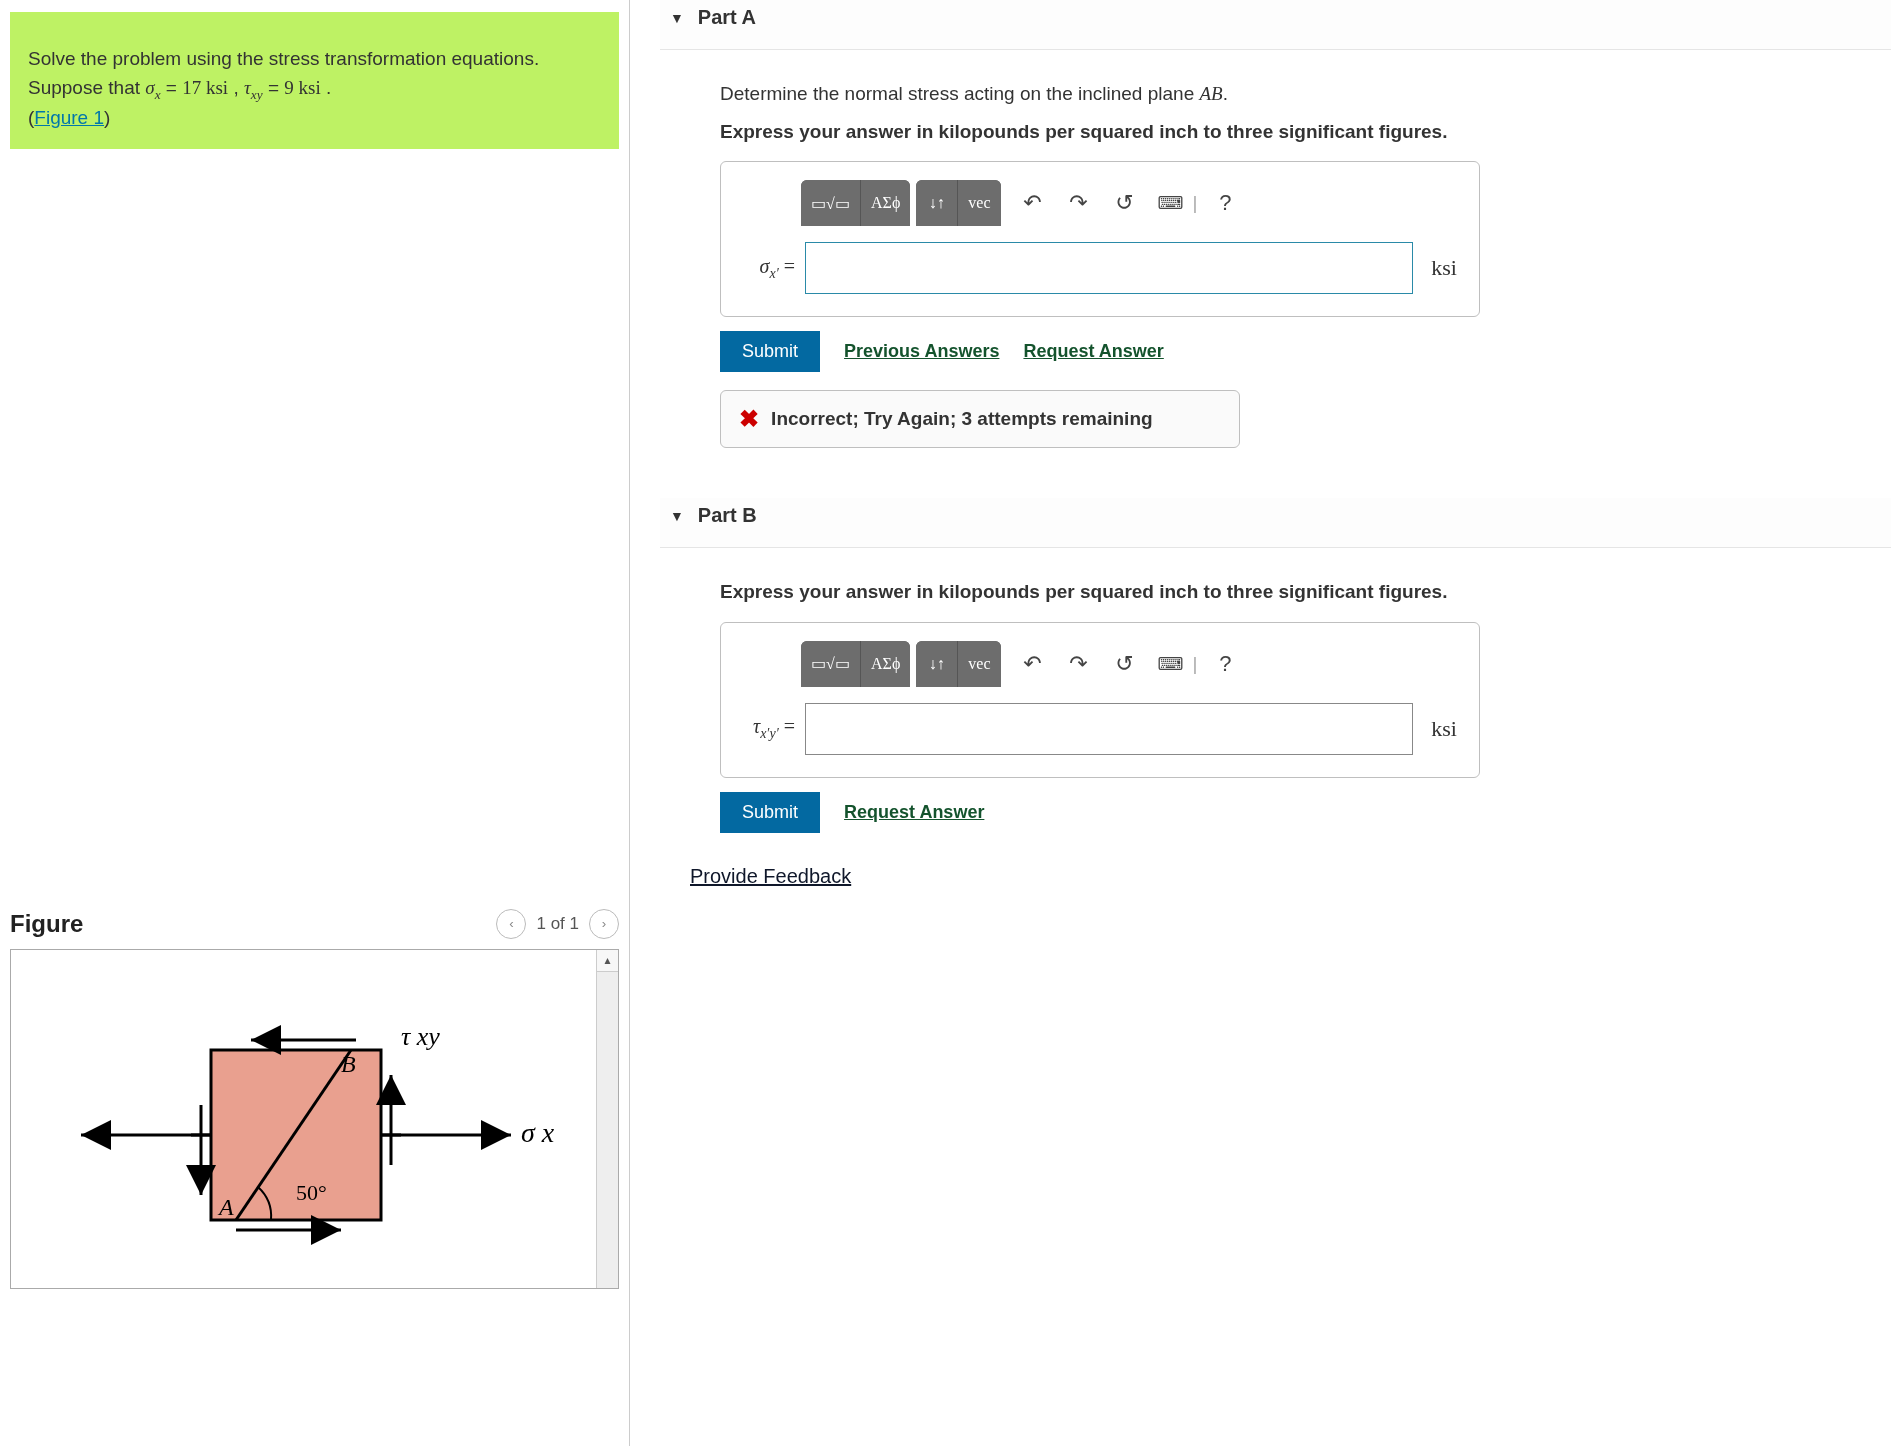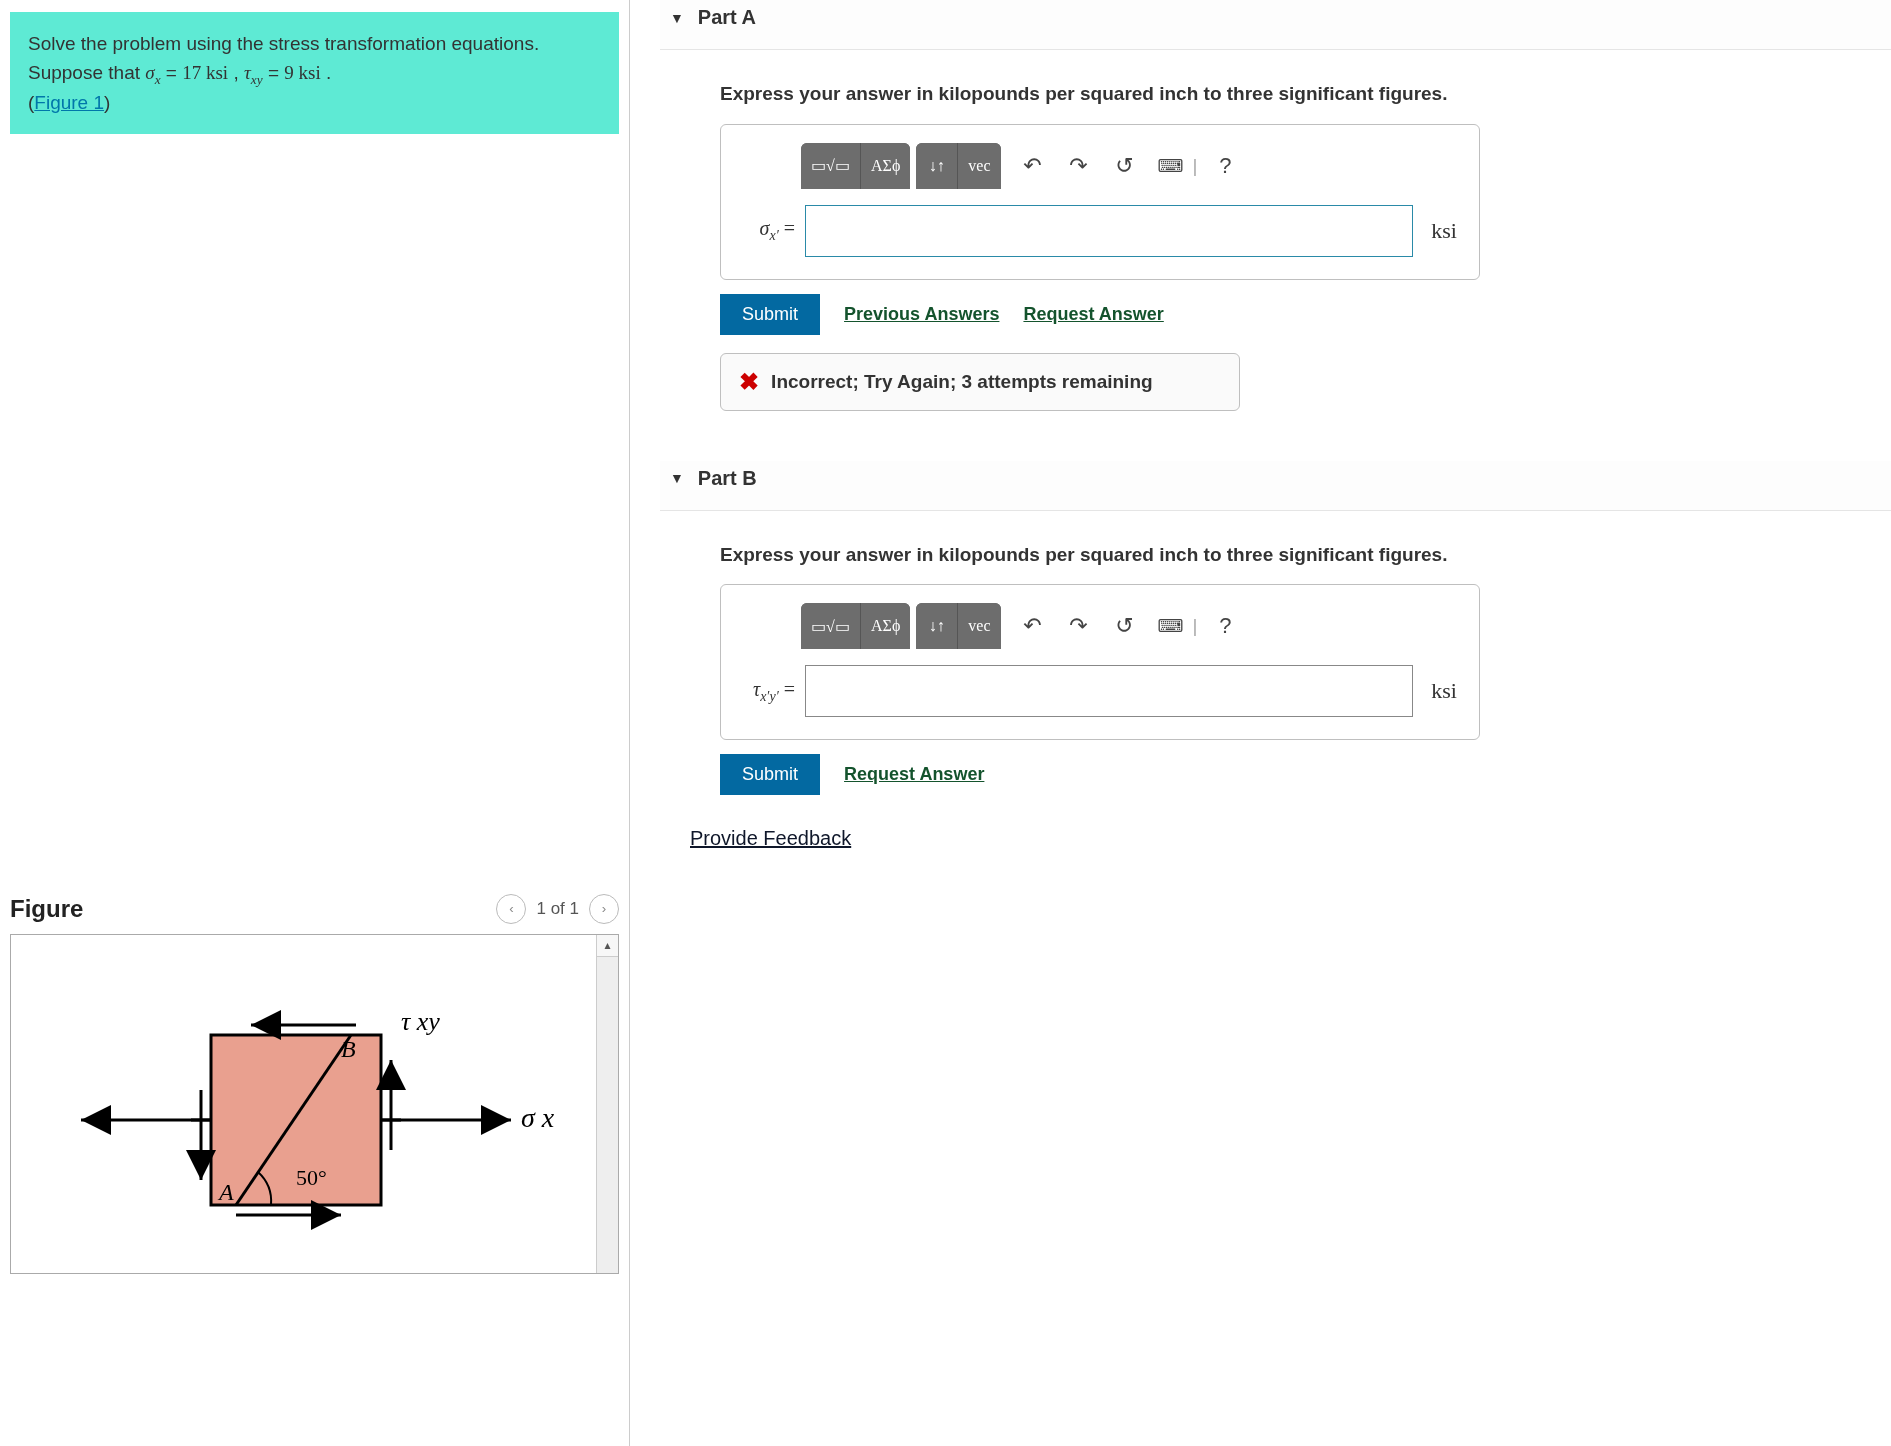--- a/index.html
+++ b/index.html
@@ -15,22 +15,22 @@
     width: 630px;
     padding: 0 10px;
     border-right: 1px solid #ccc;
     min-height: 1446px;
   }
   .right-col {
     flex: 1;
     padding: 0 0 0 30px;
   }
   .problem-box {
-    background: #5eead4;
-    padding: 18px 18px 16px 18px;
+    background: #bef264;
+    padding: 33px 18px 16px 18px;
     margin-top: 12px;
     margin-bottom: 48px;
     line-height: 1.5;
   }
   .problem-box a { color: #0077aa; text-decoration: underline; }
   .math-var { font-family: 'Times New Roman', serif; font-style: italic; }
   .math-rm  { font-family: 'Times New Roman', serif; font-style: normal; }
   .figure-block { margin-top: 760px; }
   .figure-header {
     display: flex;
@@ -201,20 +201,23 @@
 </div>
 
 <div class="right-col">
 
   
   <div class="part-header">
     <span class="caret">▼</span>
     <span>Part A</span>
   </div>
   <div class="part-body">
+    <p>
+      <span>Determine the normal stress acting on the inclined plane </span><span class="math-var">AB</span><span>.</span>
+    </p>
     <p><strong>Express your answer in kilopounds per squared inch to three significant figures.</strong></p>
 
     <div class="answer-box">
       <div class="toolbar">
         <div class="tb-group">
           <button class="tb-btn">▭√▭</button>
           <button class="tb-btn">ΑΣϕ</button>
         </div>
         <div class="tb-group">
           <button class="tb-btn">↓↑</button>

